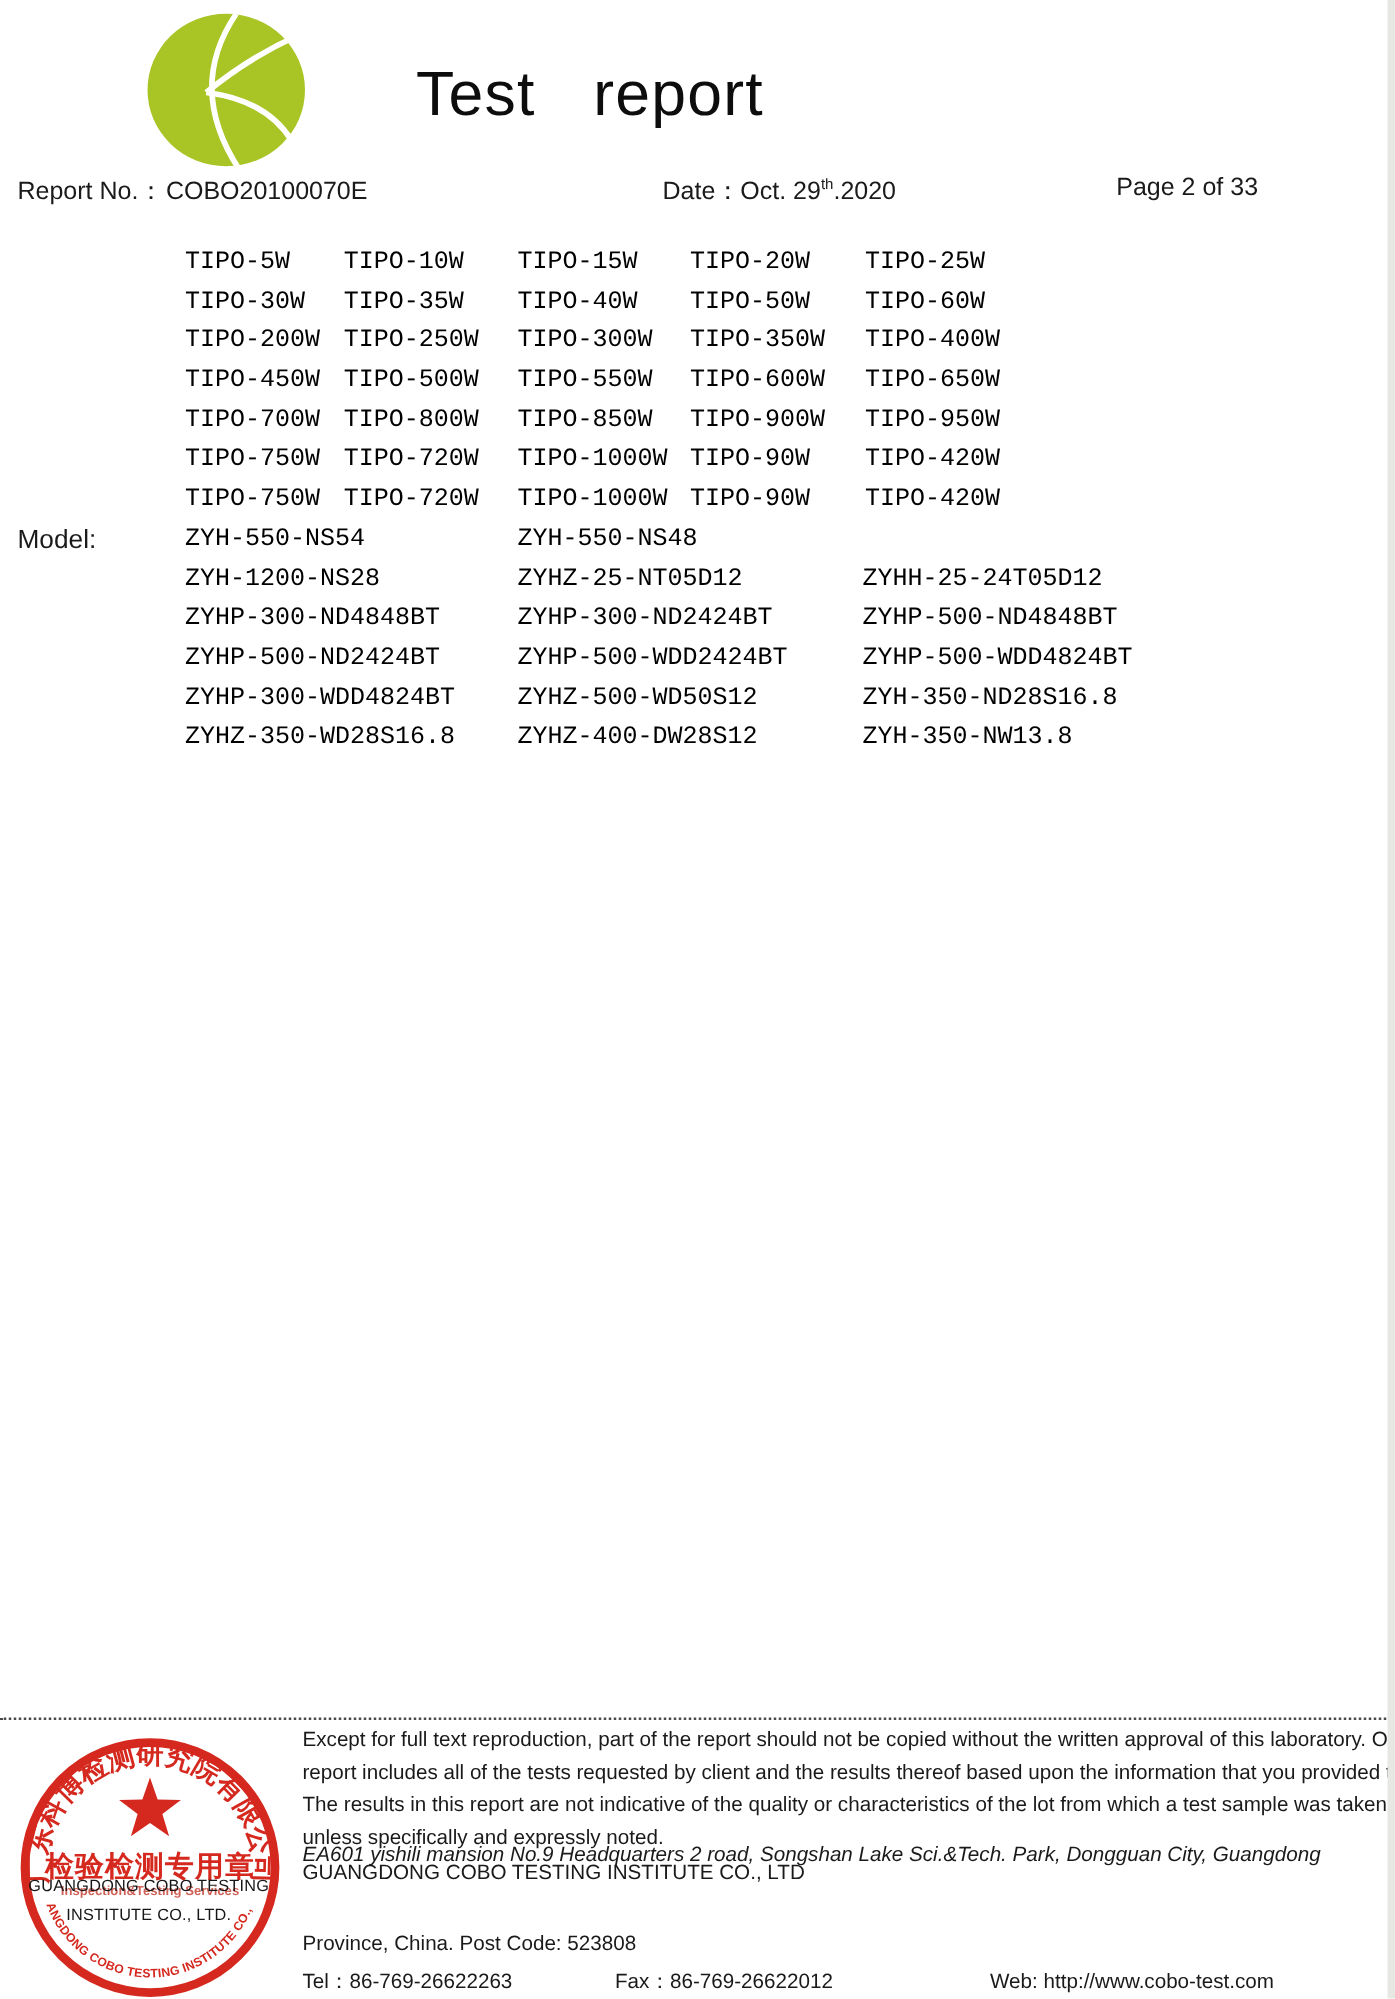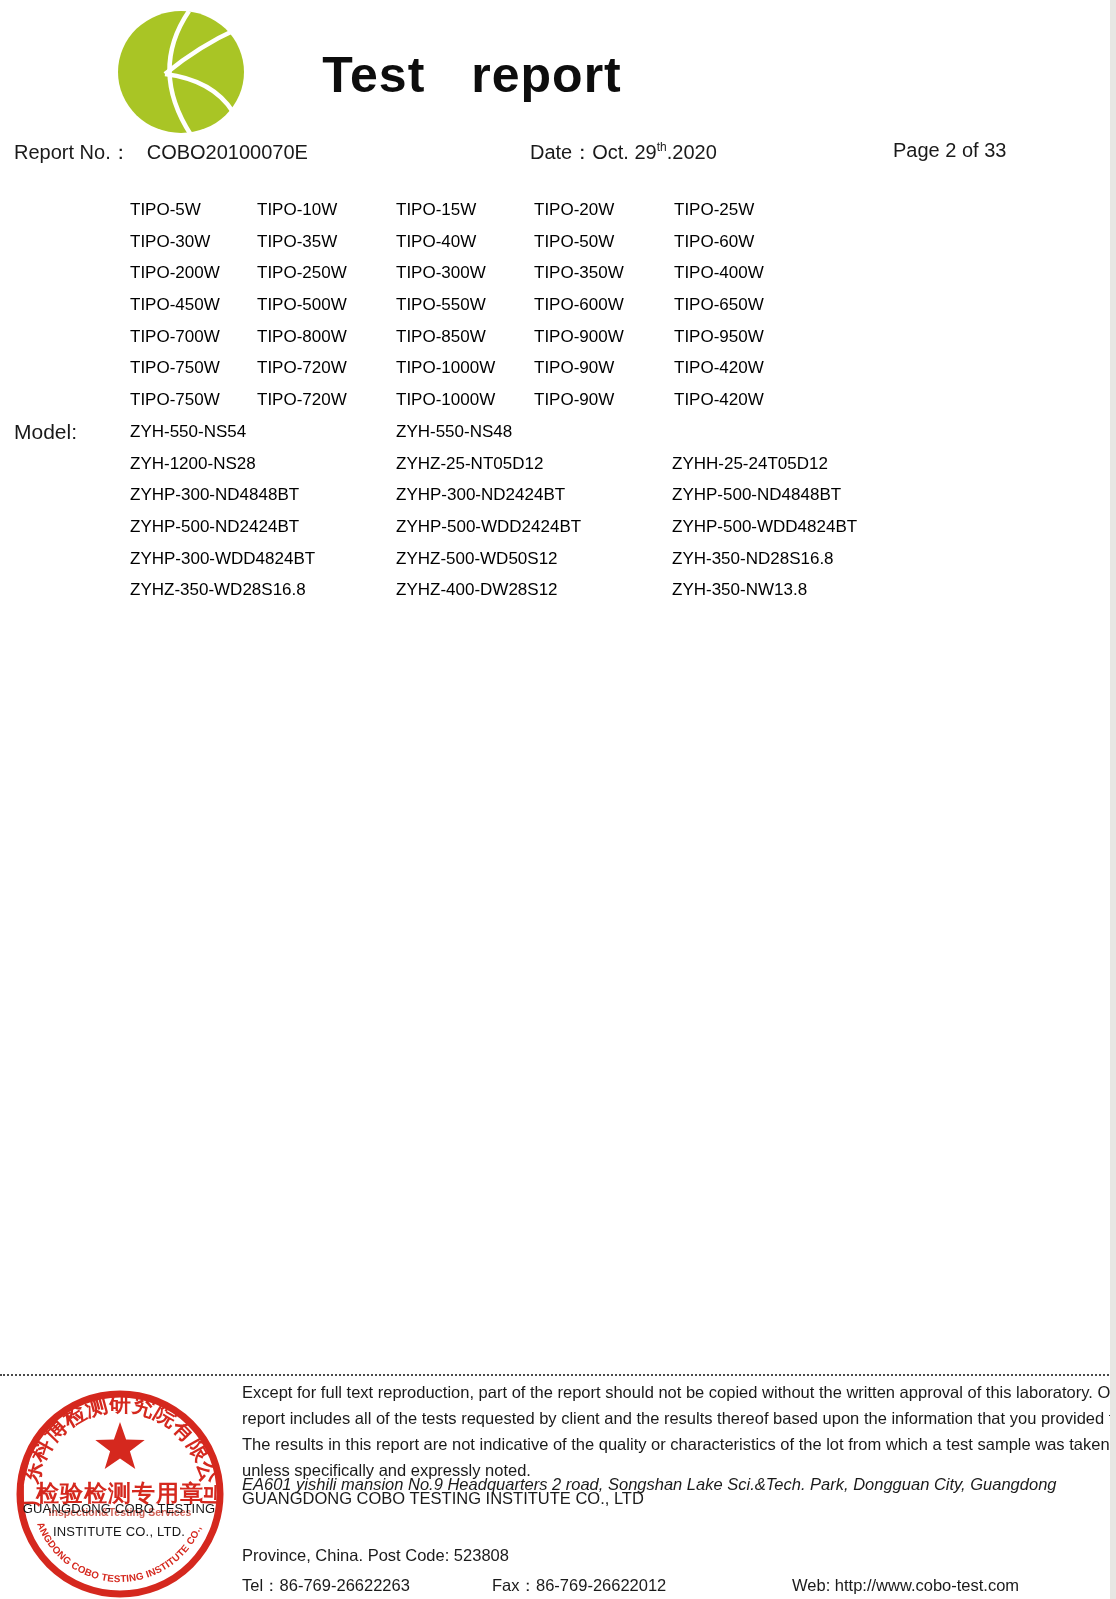--- a/index.html
+++ b/index.html
@@ -5,33 +5,33 @@
   html,body { margin:0; padding:0; background:#fff; }
   .page {
     position:relative; width:1116px; height:1599px; background:#ffffff;
     font-family:"Liberation Sans", sans-serif; color:#1a1a1a; overflow:hidden;
   }
   .scan-edge { position:absolute; right:0; top:0; width:6px; height:100%; background:#e7e7e4; }
 
   
   .logo { position:absolute; left:115px; top:8px; width:140px; height:130px; }
   .title { position:absolute; left:0; top:46px; width:944px; text-align:center;
-           font-size:50px; font-weight:bold; letter-spacing:1px; color:#0d0d0d; }
+           font-size:50px; font-weight:normal; letter-spacing:1px; color:#0d0d0d; }
   .title .gap { display:inline-block; width:46px; }
   .hdr-row { position:absolute; top:139px; left:0; width:1116px; height:28px; font-size:20px; }
   .hdr-reportno { position:absolute; left:14px; top:0; }
-  .hdr-reportno .val { margin-left:16px; }
+  .hdr-reportno .val { margin-left:2px; }
   .hdr-date { position:absolute; left:530px; top:0; }
   .hdr-date sup { font-size:12px; }
   .hdr-page { position:absolute; left:893px; top:0; }
 
   
   .model-label { position:absolute; left:14px; top:416px; font-size:21px; line-height:31.7px; }
-  .model-grids { position:absolute; left:130px; top:194px; right:0;
-                 font-family:Liberation Sans, sans-serif; font-size:17px; color:#000; }
+  .model-grids { position:absolute; left:148px; top:194px; right:0;
+                 font-family:Liberation Mono, monospace; font-size:20px; color:#000; }
   .tipo-row { display:grid; grid-template-columns:127px 139px 138px 140px auto; height:31.7px; line-height:31.7px; }
   .zyh-row  { display:grid; grid-template-columns:266px 276px auto; height:31.7px; line-height:31.7px; }
 
   
   .sep { position:absolute; left:0; top:1374px; width:1116px; border-top:2px dotted #4a4a4a; }
   .fline { position:absolute; left:242px; white-space:nowrap; font-size:16.5px; line-height:22px; }
   .l1 { top:1381px; } .l2 { top:1407px; } .l3 { top:1433px; } .l4 { top:1459px; }
   .l5 { top:1487px; } .l6 { top:1473px;font-style:italic; } .l7 { top:1544px; }
   .l8 { top:1574px; width:856px; }
   .l8 .fax { position:absolute; left:250px; } .l8 .web { position:absolute; left:550px; }

